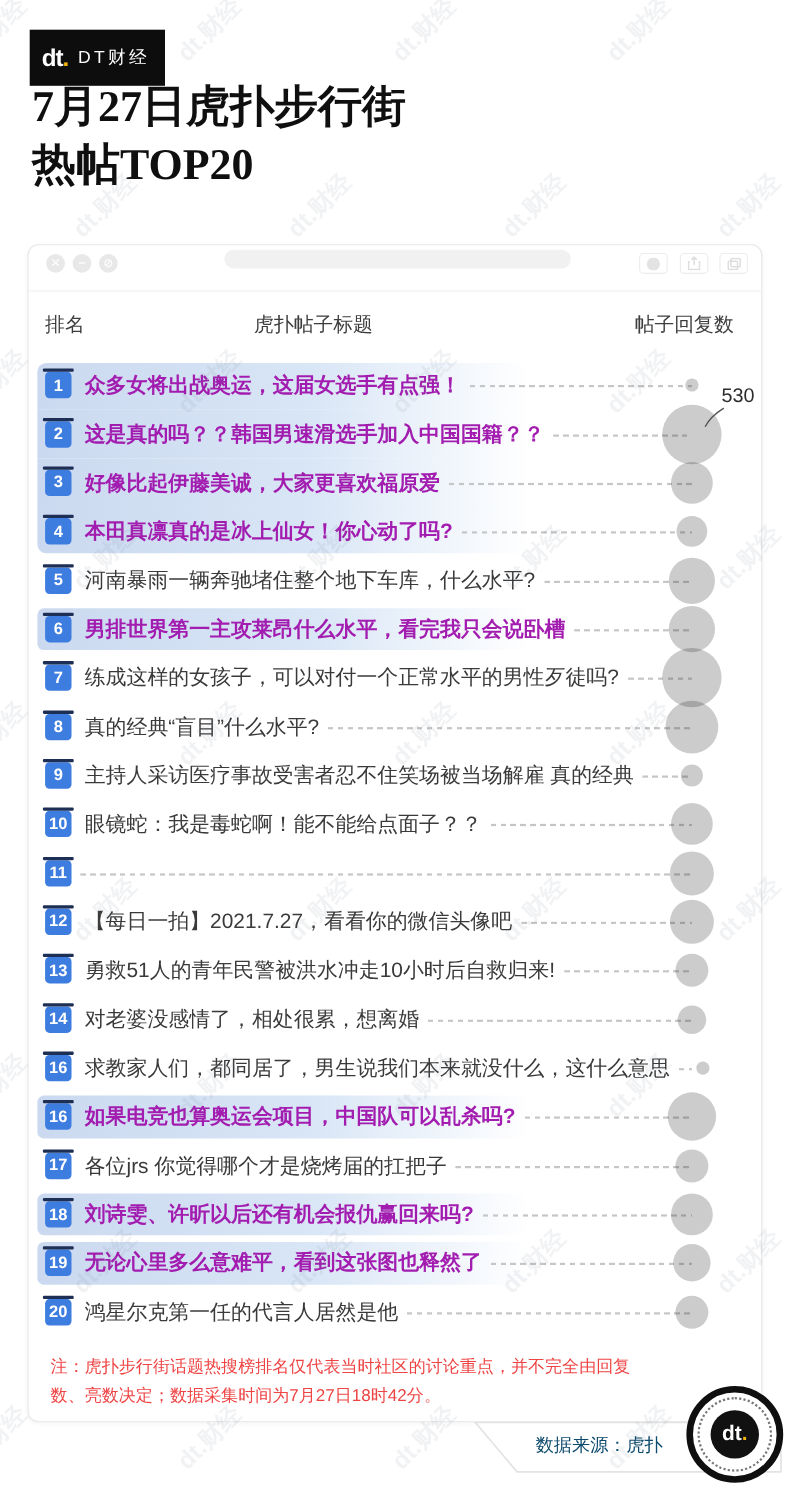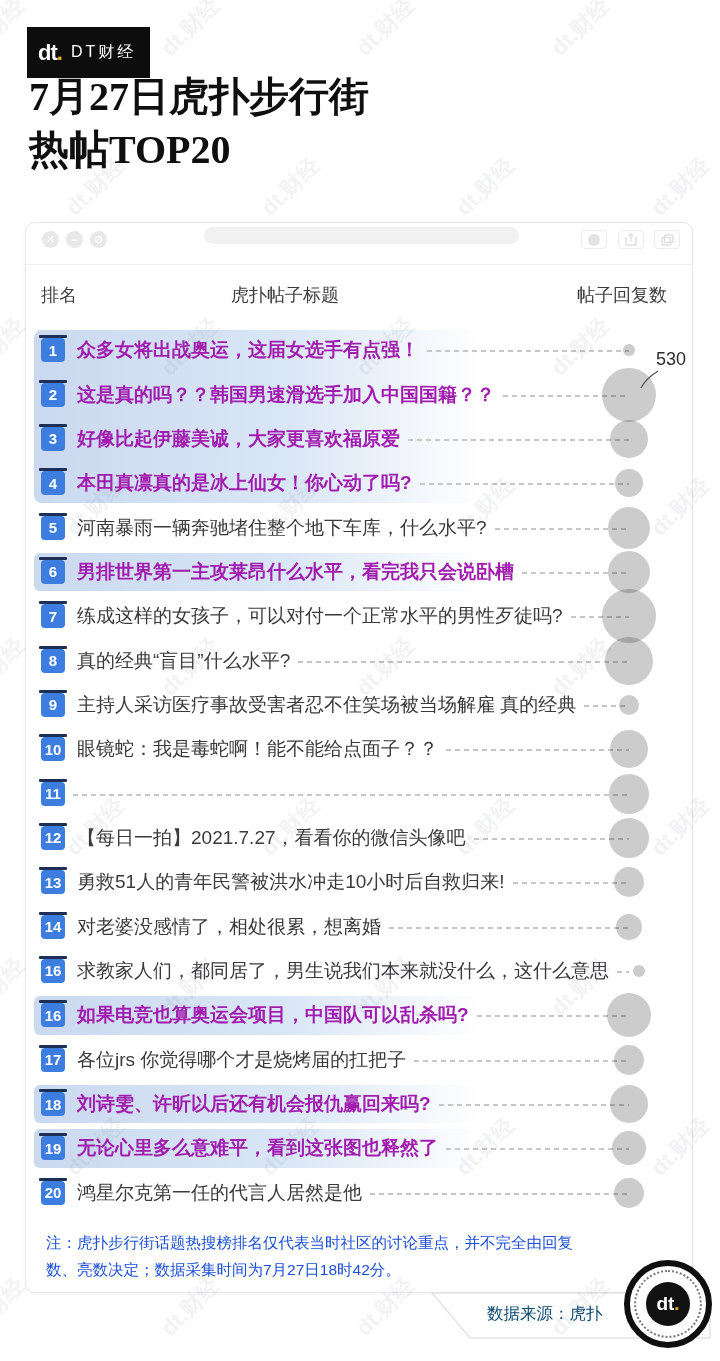--- a/index.html
+++ b/index.html
@@ -61,21 +61,21 @@
     background-image:repeating-linear-gradient(90deg,#c6c6c6 0 5px,transparent 5px 9px);
     z-index:1; margin-top:2px; }
   .bubble { position:absolute; border-radius:50%; background:rgba(40,40,40,0.24); z-index:1; }
 
   
   .anno { position:absolute; left:630px; top:126px; font-size:18px; color:#2d2d2d; z-index:3; }
   .anno-curve { position:absolute; left:611px; top:146px; z-index:3; }
 
   
   .note { position:absolute; left:20px; top:1006px; width:532px; font-size:15.5px;
-    color:#1d4ed8; line-height:1.75; }
+    color:#ef4444; line-height:1.75; }
 
   
   .src-tab { position:absolute; left:430px; top:1292px; z-index:3; }
   .src-label { position:absolute; left:487px; top:1303px; font-size:16.5px;
     color:#0c4a6e; z-index:4; }
   .foot-logo { position:absolute; left:624px; top:1260px; width:88px; height:88px;
     border-radius:50%; border:6px solid #0f0f0f; background:#fff; z-index:5; }
   .foot-logo .dots { position:absolute; inset:4px; border:2px dotted #777; border-radius:50%; }
   .foot-logo .core { position:absolute; left:50%; top:50%; width:44px; height:44px;
     transform:translate(-50%,-50%); background:#111; border-radius:50%; color:#fff;

